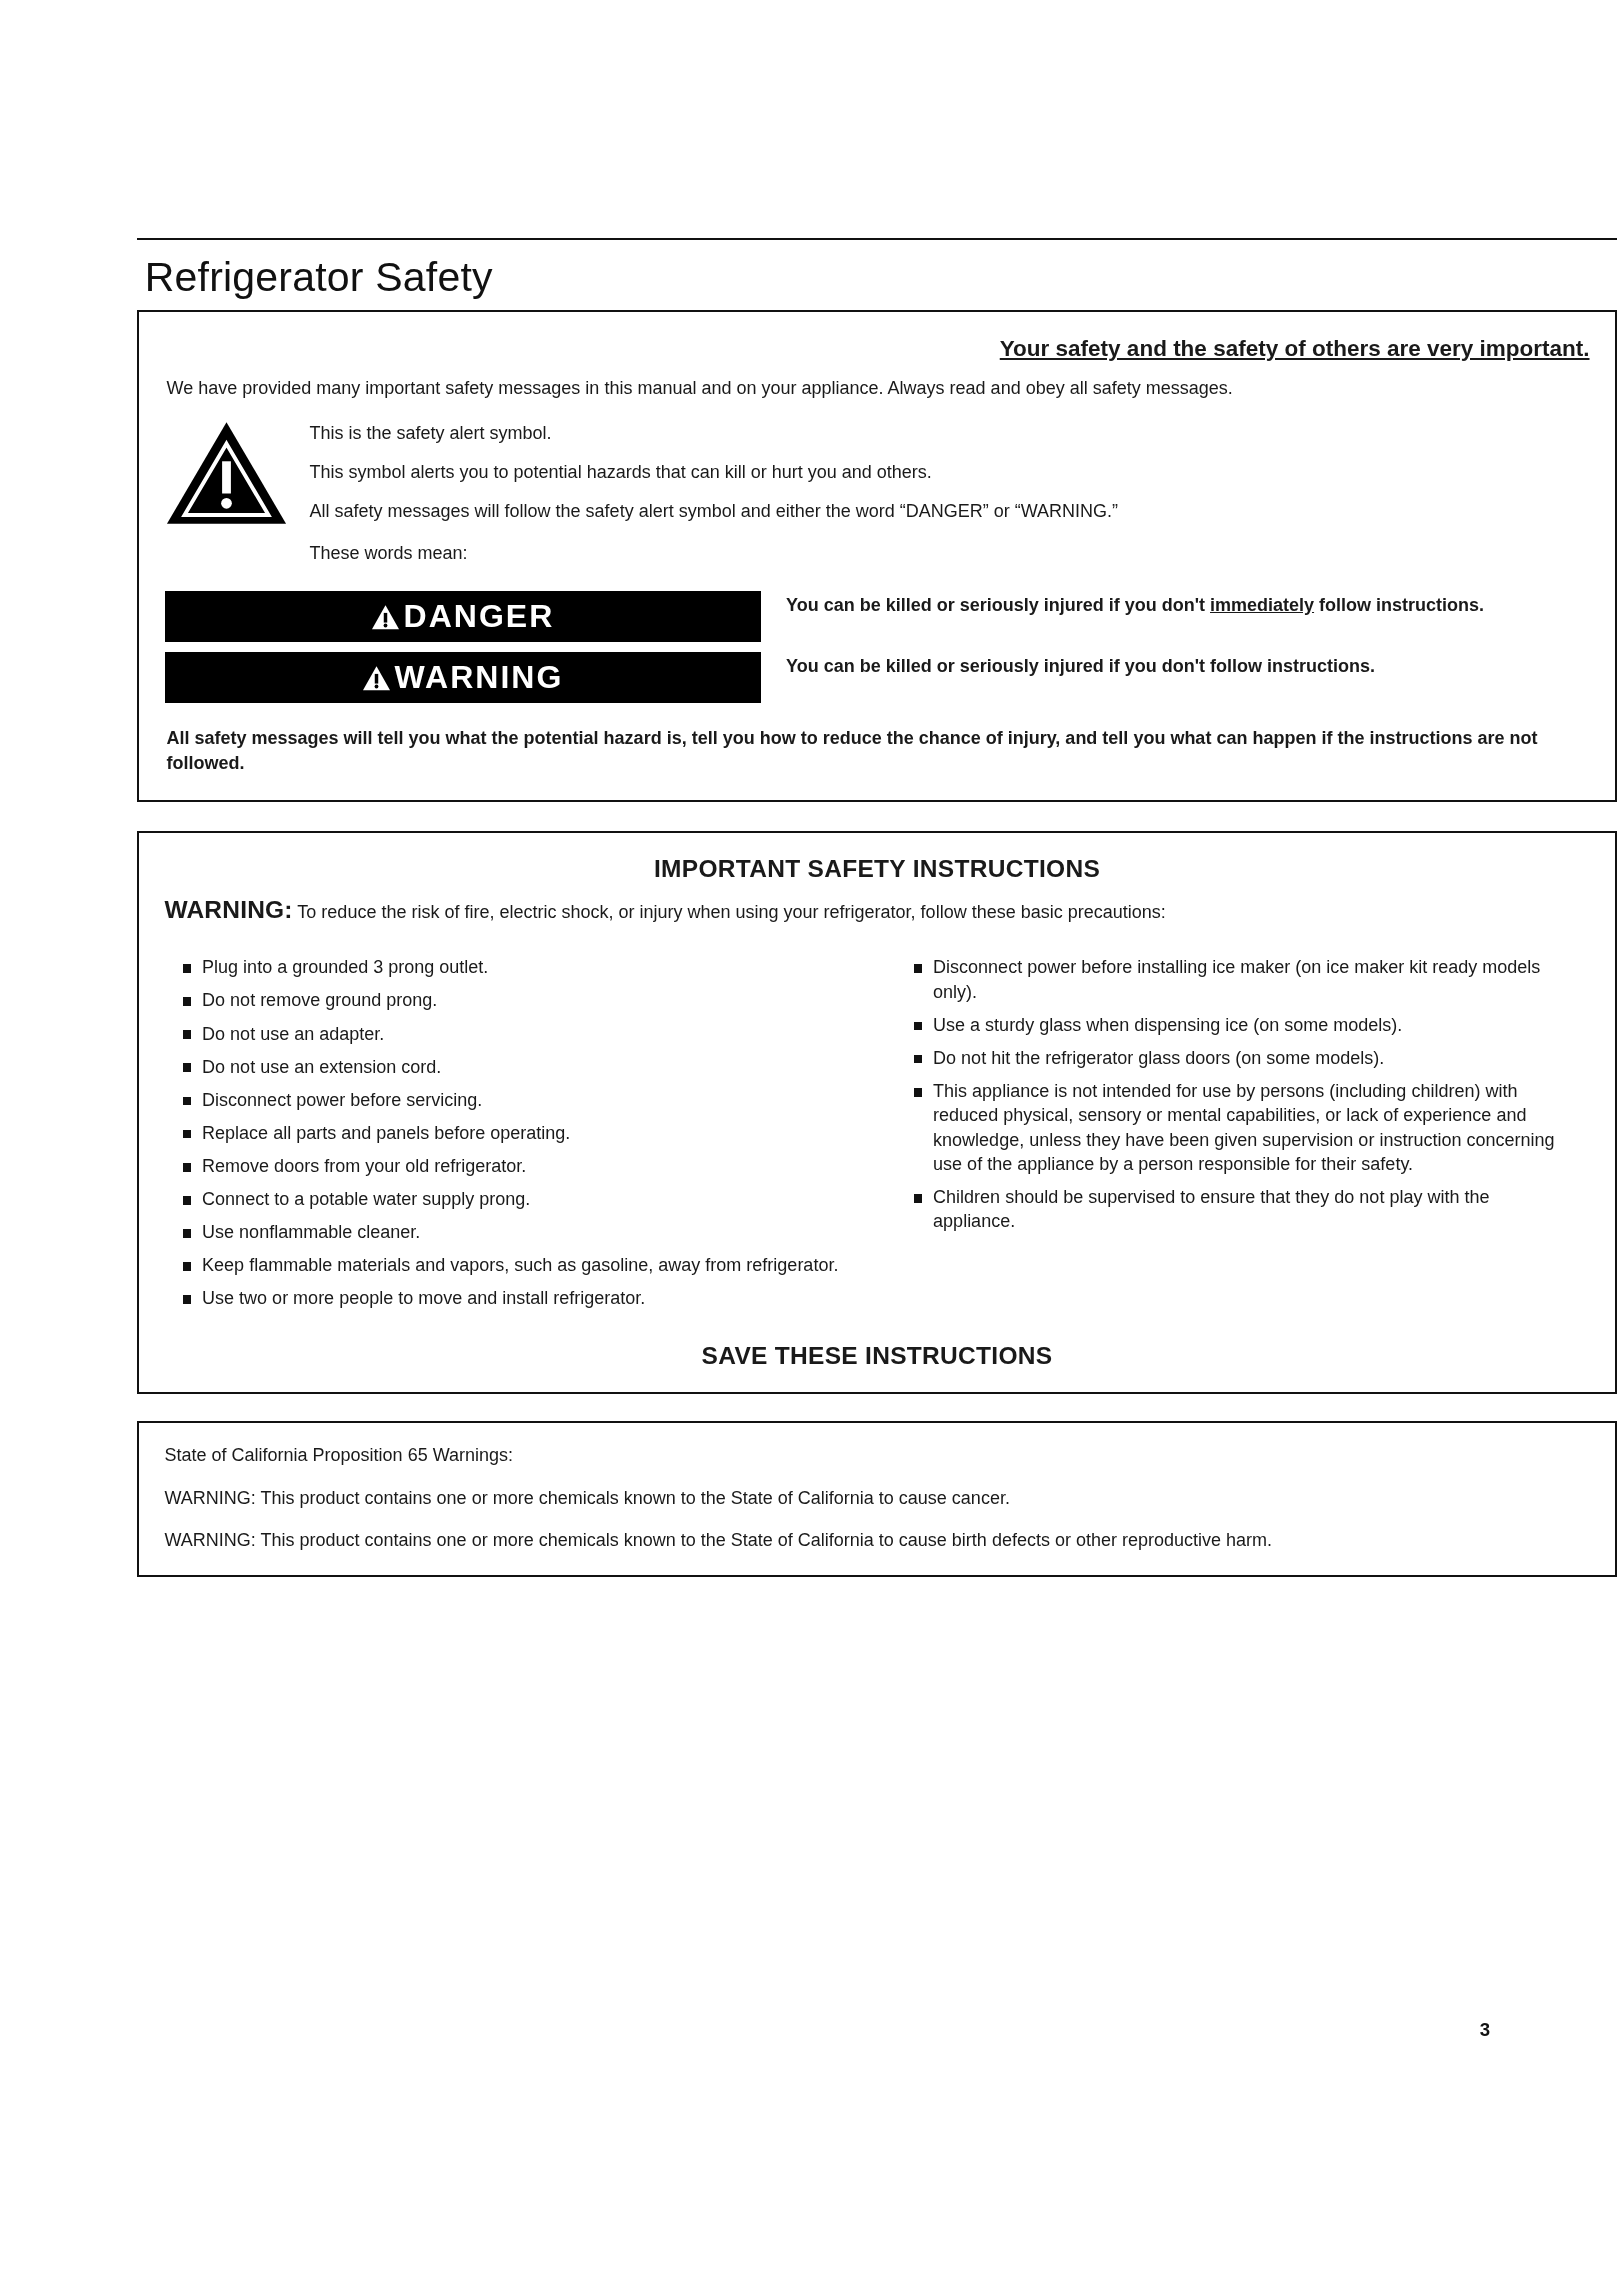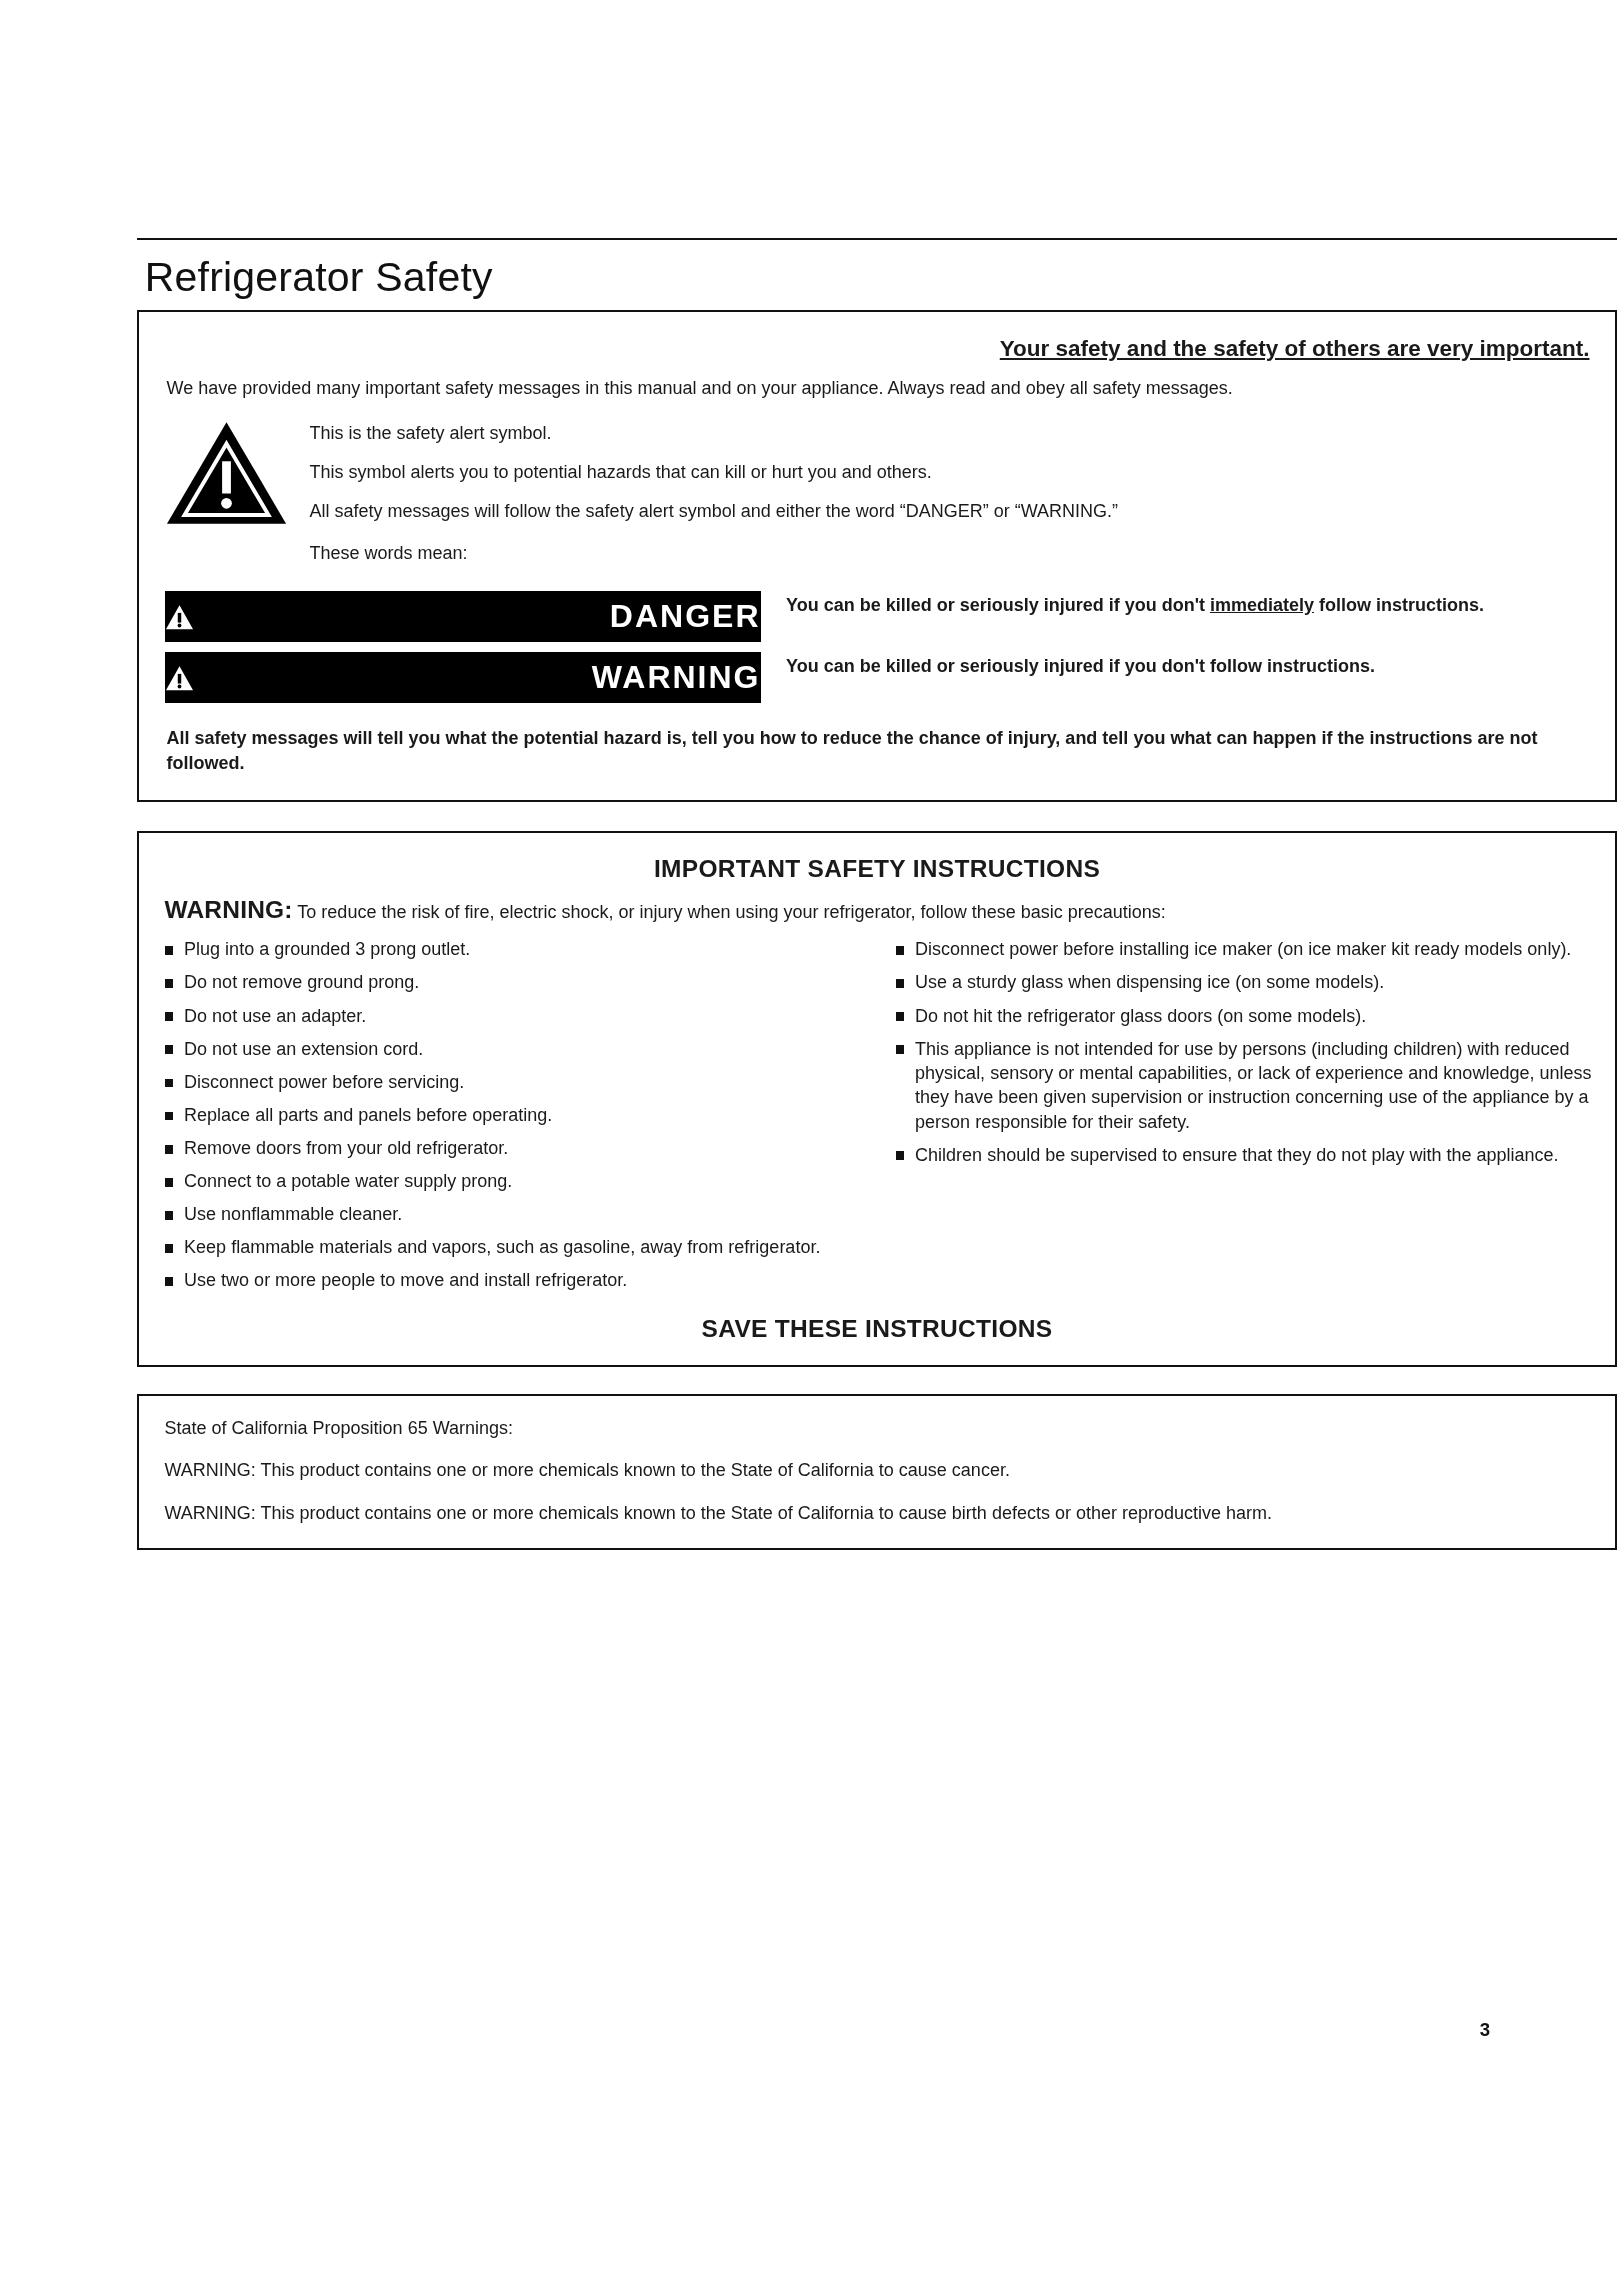--- a/index.html
+++ b/index.html
@@ -86,21 +86,21 @@
     margin-top: 9.8px;
   }
   .signal-bar {
     background: #000;
     color: #fff;
     width: 596px;
     flex: 0 0 596px;
     height: 51px;
     display: flex;
     align-items: center;
-    justify-content: space-between;
+    justify-content: center;
     letter-spacing: 1px;
   }
   .signal-bar .txt {
     font-size: 32px;
     font-weight: bold;
     letter-spacing: 2px;
   }
   .mini-tri {
     display: inline-block;
     margin-right: 3.9px;
@@ -149,21 +149,21 @@
   }
   .cols {
     display: flex;
     gap: 33px;
   }
   .col {
     width: 50%;
   }
   ul.bullets {
     list-style: none;
-    margin: 0;
+    margin: 18px;
     padding: 0;
   }
   ul.bullets li {
     font-size: 18px;
     line-height: 1.35;
     margin-bottom: 8.8px;
     padding-left: 21.6px;
     position: relative;
   }
   ul.bullets li::before {

